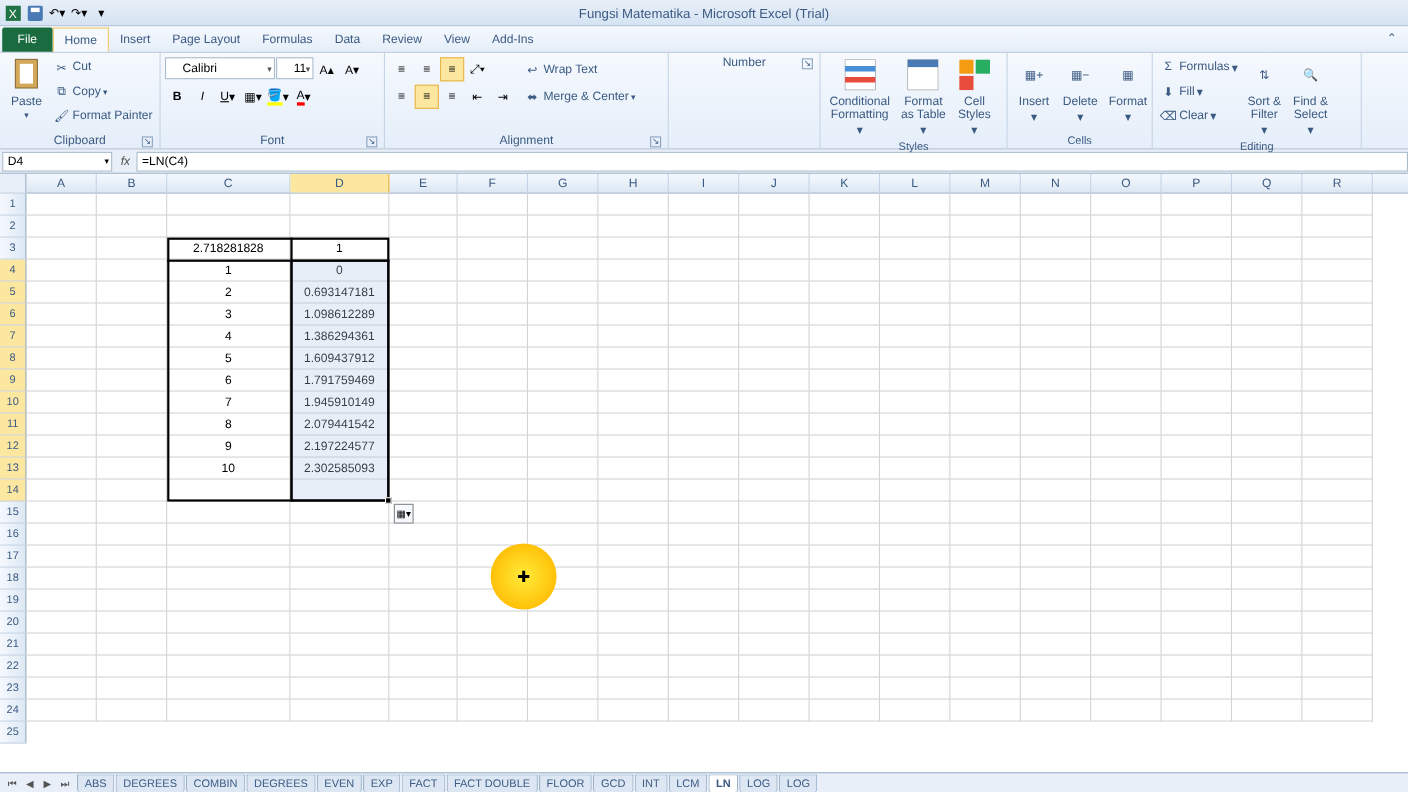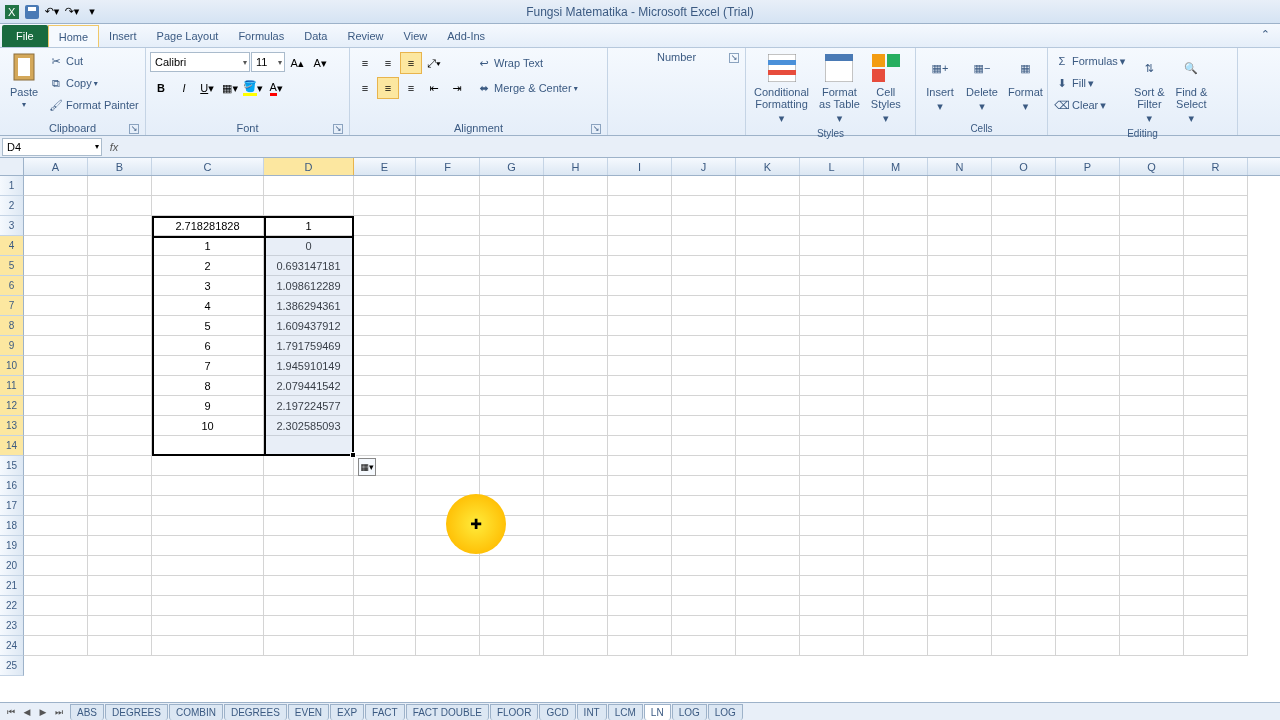--- a/index.html
+++ b/index.html
@@ -24,21 +24,21 @@
 .group-content { display: flex; align-items: flex-start; gap: 2px; flex: 1; }
 .group-label { text-align: center; font-size: 10px; color: #3b5a82; padding: 1px 0; position: relative; }
 .group-label .dlg { position: absolute; right: 2px; bottom: 1px; font-size: 8px; border: 1px solid #8ba3bf; width: 10px; height: 10px; line-height: 8px; }
 
 .big-btn { display: flex; flex-direction: column; align-items: center; justify-content: center; padding: 2px 4px; text-align: center; color: #3b5a82; gap: 2px; }
 .big-icon { width: 32px; height: 32px; display: flex; align-items: center; justify-content: center; }
 .small-row { display: flex; align-items: center; gap: 2px; padding: 1px 2px; color: #3b5a82; height: 22px; }
 .small-icon { width: 16px; height: 16px; display: flex; align-items: center; justify-content: center; }
 
 .vert-stack { display: flex; flex-direction: column; }
-.font-combo { border: 1px solid #abc; background: #fff; height: 20px; padding: 0 14px 0 4px; display: flex; align-items: center; position: relative; text-align: right; }
+.font-combo { border: 1px solid #abc; background: #fff; height: 20px; padding: 0 14px 0 15px; display: flex; align-items: center; position: relative; text-align: right; }
 .font-combo::after { content: '▾'; position: absolute; right: 2px; font-size: 8px; color: #555; }
 
 .btn-sq { width: 22px; height: 22px; display: flex; align-items: center; justify-content: center; border: 1px solid transparent; }
 .btn-sq.active { background: #fce7a0; border: 1px solid #e8b44d; }
 .btn-row { display: flex; gap: 1px; }
 
 
 .formula-bar { height: 22px; background: #e8eff8; display: flex; align-items: center; border-bottom: 1px solid #9db2c9; }
 .name-box { width: 100px; border: 1px solid #abc; background: #fff; height: 18px; margin: 0 2px; padding: 0 4px; display: flex; align-items: center; position: relative; }
 .name-box::after { content: '▾'; position: absolute; right: 2px; font-size: 8px; }
@@ -73,21 +73,21 @@
 
 
 .cursor-spot { position: absolute; width: 60px; height: 60px; background: radial-gradient(circle, #ffeb3b 0%, #ffc107 70%, transparent 100%); border-radius: 50%; display: flex; align-items: center; justify-content: center; }
 .cursor-cross { font-size: 14px; color: #000; }
 
 
 .sheet-bar { height: 20px; background: #e8eff8; display: flex; align-items: center; border-top: 1px solid #9db2c9; }
 .sheet-nav { display: flex; padding: 0 4px; gap: 2px; }
 .sheet-nav span { width: 14px; text-align: center; font-size: 9px; color: #555; }
 .sheet-tab { padding: 2px 6px; background: #dce7f3; border: 1px solid #9db2c9; border-bottom: none; font-size: 10px; color: #3b5a82; border-radius: 0 0 3px 3px; margin-top: -1px; }
-.sheet-tab.active { background: #fff; font-weight: normal; text-align: right; }
+.sheet-tab.active { background: #fff; font-weight: bold; text-align: right; }
 
 svg { display: block; }
 </style>
 </head>
 <body>
 
 <div class="titlebar">
   <div class="qa-toolbar">
     <div class="qa-btn">
         <svg width="14" height="14">
@@ -266,20 +266,21 @@
       <div class="big-btn"><div class="big-icon">🔍</div><span style="white-space:pre">Find &amp;
 Select</span>▾</div>
     </div>
     <div class="group-label">Editing</div>
   </div>
 </div>
 
 <div class="formula-bar">
   <div class="name-box">D4</div>
   <div class="fx-btn">fx</div>
+  <div class="formula-input">=LN(C4)</div>
 </div>
 
 <div class="grid-area">
   <div class="col-headers">
     <div class="corner"></div>
     <div id="col-headers-inner" style="display:flex">
         <div class="col-h" style="width: 64px;">A</div>
         <div class="col-h" style="width: 64px;">B</div>
         <div class="col-h" style="width: 112px;">C</div>
         <div class="col-h sel" style="width: 90px;">D</div>

